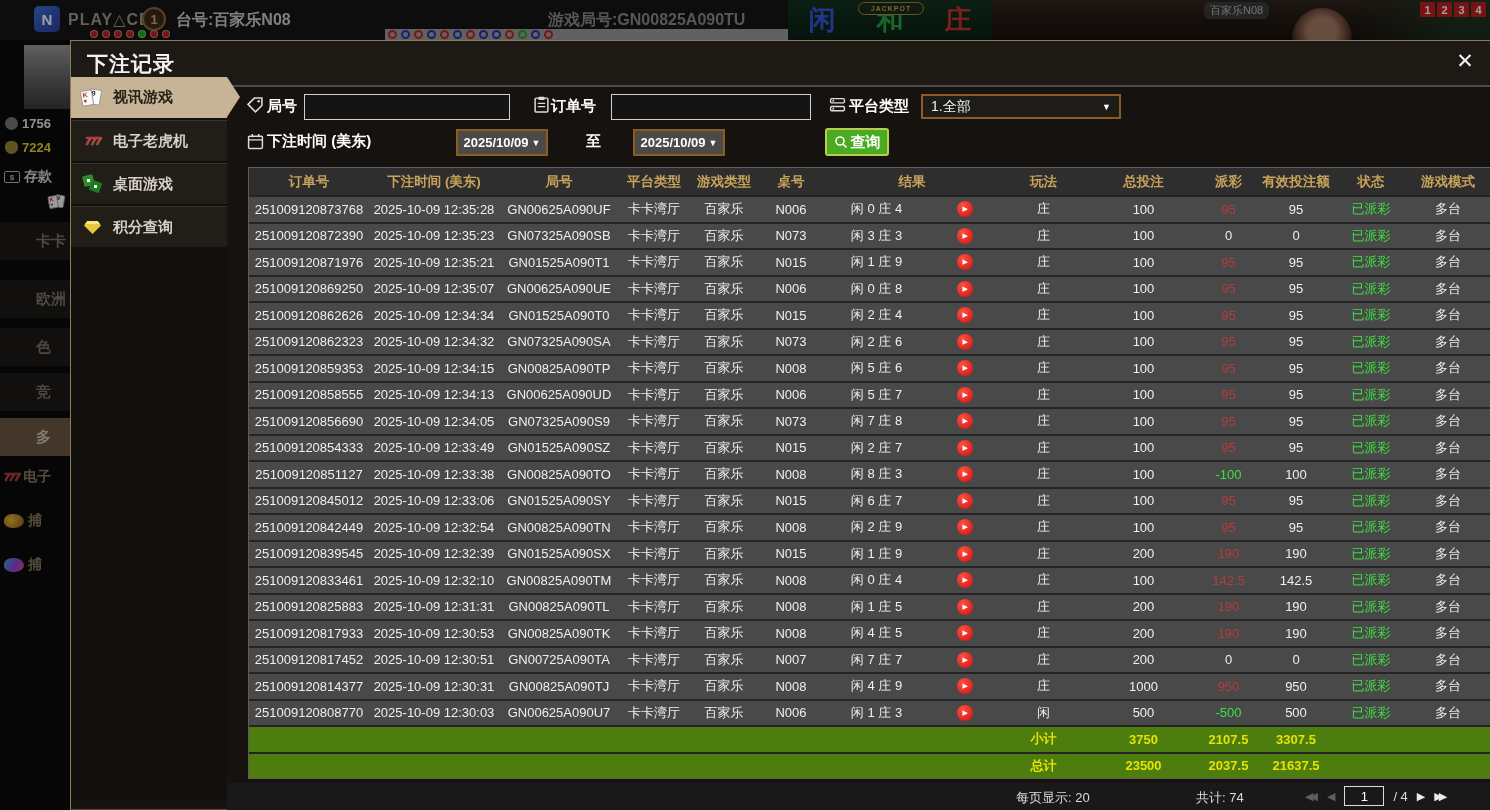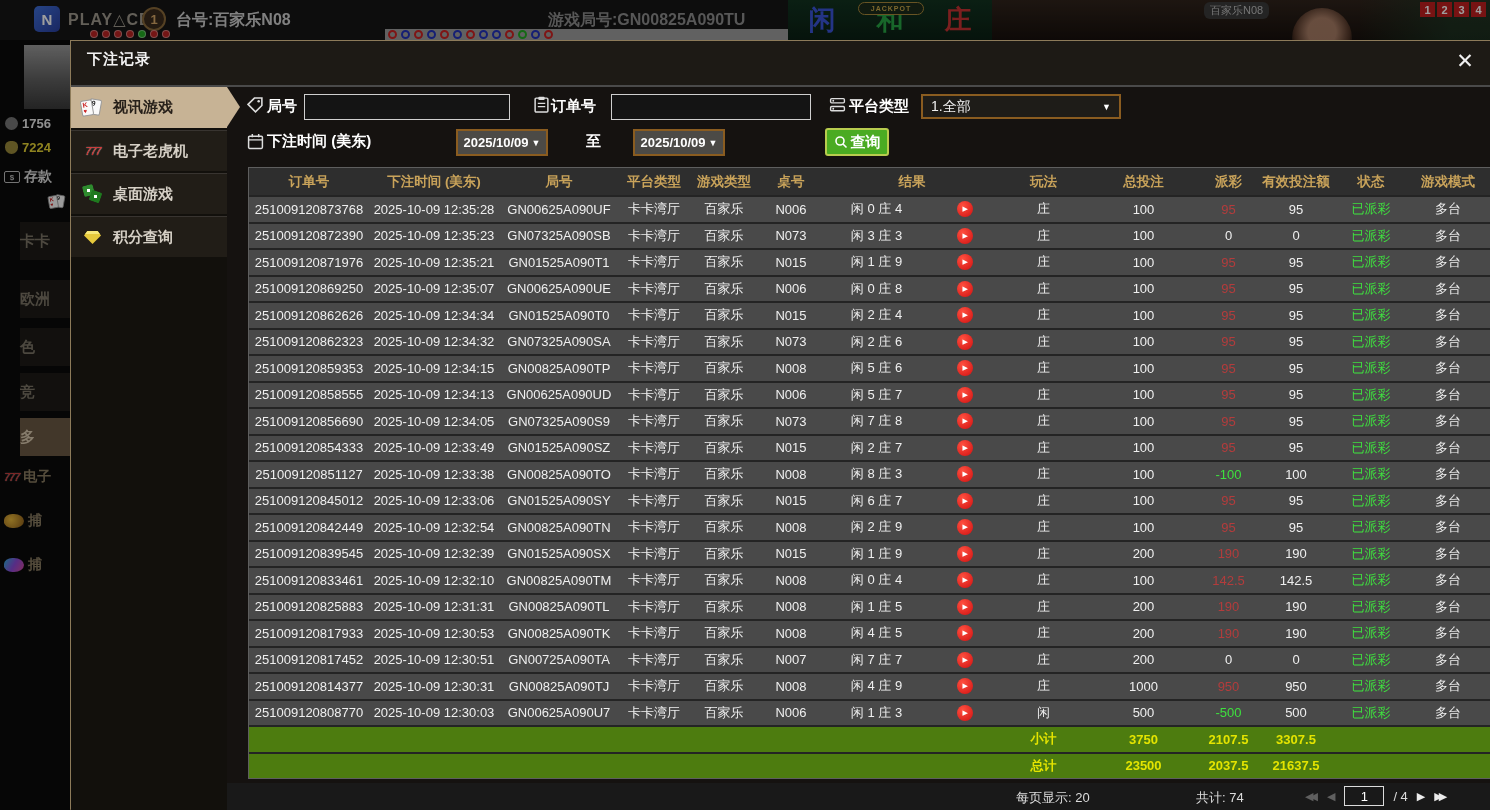--- a/index.html
+++ b/index.html
@@ -49,38 +49,38 @@
   .avatar{position:absolute;left:24px;top:5px;width:46px;height:64px;
     background:linear-gradient(#9a9a9a,#606060 55%,#3a3a3a);}
   .rail-stat{position:absolute;left:5px;display:flex;align-items:center;gap:4px;color:#e8e8e8;font-size:13px;font-weight:bold;}
   .rail-ic{width:13px;height:13px;border-radius:50%;background:#777;display:inline-block;}
   .rail-ic.money{background:#9a8a3a;border-radius:40% 40% 50% 50%;}
   .rail-stat.gold{color:#e6d434;}
   .deposit{position:absolute;left:4px;top:128px;display:flex;align-items:center;gap:4px;color:#ddd;font-size:14px;font-weight:bold;}
   .dep-ic{width:16px;height:12px;border:1px solid #bbb;border-radius:2px;font-size:8px;color:#bbb;text-align:center;line-height:11px;}
   .rail-cards{position:absolute;left:46px;top:152px;color:#ccc;font-size:14px;display:flex;gap:3px;align-items:center;}
   .rail-tab{position:absolute;left:0;width:70px;height:38px;background:#1d1b18;color:#7c7567;
-    font-size:15px;font-weight:bold;line-height:38px;margin-left:20px;}
+    font-size:15px;font-weight:bold;line-height:38px;padding-left:36px;}
   .rail-tab.sel{background:#6b5944;color:#d8c8ae;}
   .rail-bottom{position:absolute;left:4px;display:flex;align-items:center;gap:4px;color:#8a7c62;font-size:14px;font-weight:bold;}
   .fish{width:20px;height:14px;border-radius:50% 60% 60% 50%;}
   .fish.gold{background:radial-gradient(circle at 35% 40%,#e8b83a,#8a5a1a);}
   .fish.color{background:linear-gradient(120deg,#2ab0d8,#8a4ad8,#d84a9a);}
-  .i777{color:#d22222;font-weight:normal;font-style:italic;font-size:11px;letter-spacing:-1px;text-shadow:0 0 1px #fff;}
+  .i777{color:#d22222;font-weight:bold;font-style:italic;font-size:11px;letter-spacing:-1px;text-shadow:0 0 1px #fff;}
 
   .overlay{position:absolute;inset:0;background:rgba(0,0,0,.38);z-index:2;}
 
   
   .modal{position:absolute;left:70px;top:40px;width:1420px;height:770px;background:#17140f;
     border-left:1px solid #8d7b5a;border-top:1px solid #8d7b5a;border-bottom:1px solid #5a4d38;z-index:10;}
   .modal-header{position:absolute;left:0;top:0;width:100%;height:46px;background:#1d1a15;border-bottom:2px solid #4a4a4a;}
-  .modal-title{position:absolute;left:16px;top:9px;color:#f2f2f2;font-size:15px;font-weight:bold;letter-spacing:1px;}
+  .modal-title{position:absolute;left:16px;top:9px;color:#f2f2f2;font-size:21px;font-weight:bold;letter-spacing:1px;}
   .close{position:absolute;right:12px;top:8px;color:#f0f0f0;font-size:21px;font-weight:bold;cursor:pointer;width:26px;text-align:center;}
 
-  .menu{position:absolute;left:0;top:46px;width:156px;height:724px;background:#12100c;}
+  .menu{position:absolute;left:0;top:36px;width:156px;height:724px;background:#12100c;}
   .menu-item{position:relative;height:41px;margin-bottom:2px;background:#211d17;color:#d6d0c6;
     font-size:15px;font-weight:bold;display:flex;align-items:center;gap:8px;padding-left:10px;border-top:1px solid #383430;}
   .menu-item.sel{background:#c7b395;color:#28211a;border-top:none;}
   .menu-item.sel::after{content:"";position:absolute;right:-13px;top:0;border-top:20.5px solid transparent;
     border-bottom:20.5px solid transparent;border-left:13px solid #c7b395;z-index:11;}
   .mi{width:24px;height:20px;position:relative;flex:0 0 24px;}
   .card{position:absolute;width:12px;height:16px;background:#fafafa;border:1px solid #999;border-radius:2px;
     font-size:7px;font-weight:bold;line-height:8px;padding-left:1px;}
   .card.back{left:8px;top:1px;transform:rotate(10deg);color:#222;}
   .card.front{left:0;top:2px;transform:rotate(-10deg);color:#c22;}

